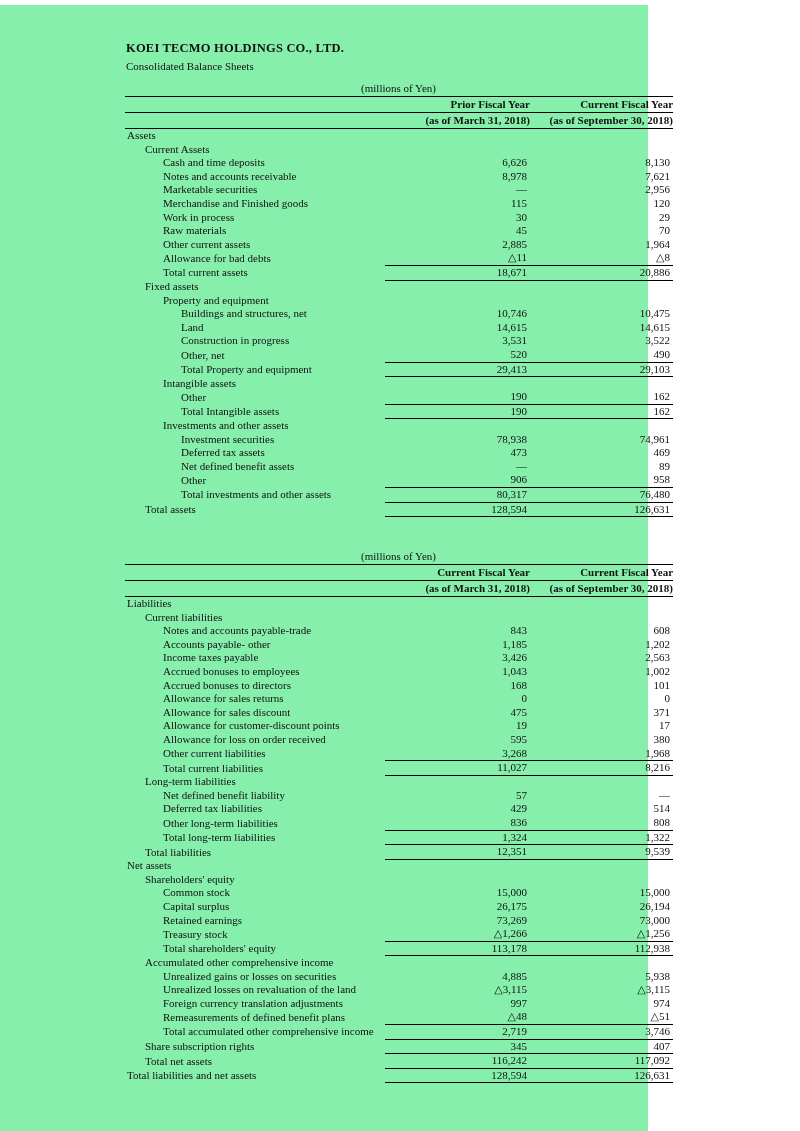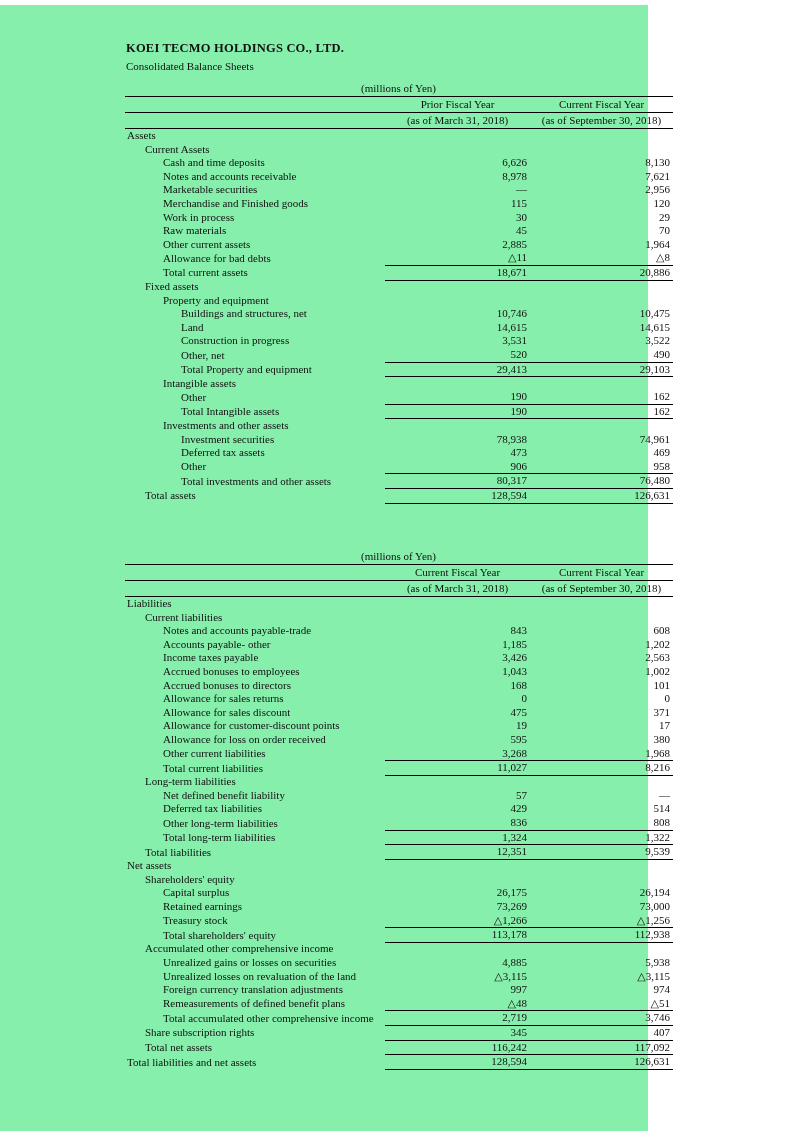--- a/index.html
+++ b/index.html
@@ -18,21 +18,21 @@
     position:absolute; left:125px; width:548px;
     border-collapse:collapse; table-layout:fixed;
     font-size:11px; color:#111;
   }
   #t1 { top:76px; }
   #t2 { top:544px; }
 
   .bs td { vertical-align:bottom; }
   .bs thead td { border-bottom:1px solid #000; }
   .unit { text-align:center; line-height:15px; padding-right:1px; }
-  .head  { text-align:center; line-height:15px; }
+  .head  { text-align:right; line-height:15px;font-weight:bold; }
   .bs tbody td { line-height:13.6px; }
   .num { text-align:right; padding-right:3px; }
   .lbl { text-align:left; overflow:hidden; white-space:nowrap; }
   .ind0 { padding-left:2px; }
   .ind1 { padding-left:20px; }
   .ind2 { padding-left:38px; }
   .ind3 { padding-left:56px; }
   tr.total td.num { border-top:1px solid #000; border-bottom:1px solid #000; }
 </style>
 </head>
@@ -181,20 +181,25 @@
           <td class="lbl ind3">Investment securities</td>
           <td class="num">78,938</td>
           <td class="num">74,961</td>
         </tr>
         <tr>
           <td class="lbl ind3">Deferred tax assets</td>
           <td class="num">473</td>
           <td class="num">469</td>
         </tr>
         <tr>
+          <td class="lbl ind3">Net defined benefit assets</td>
+          <td class="num">—</td>
+          <td class="num">89</td>
+        </tr>
+        <tr>
           <td class="lbl ind3">Other</td>
           <td class="num">906</td>
           <td class="num">958</td>
         </tr>
         <tr class="total">
           <td class="lbl ind3">Total investments and other assets</td>
           <td class="num">80,317</td>
           <td class="num">76,480</td>
         </tr>
         <tr class="total">
@@ -326,20 +331,25 @@
           <td class="lbl ind0">Net assets</td>
           <td class="num"></td>
           <td class="num"></td>
         </tr>
         <tr>
           <td class="lbl ind1">Shareholders' equity</td>
           <td class="num"></td>
           <td class="num"></td>
         </tr>
         <tr>
+          <td class="lbl ind2">Common stock</td>
+          <td class="num">15,000</td>
+          <td class="num">15,000</td>
+        </tr>
+        <tr>
           <td class="lbl ind2">Capital surplus</td>
           <td class="num">26,175</td>
           <td class="num">26,194</td>
         </tr>
         <tr>
           <td class="lbl ind2">Retained earnings</td>
           <td class="num">73,269</td>
           <td class="num">73,000</td>
         </tr>
         <tr>

